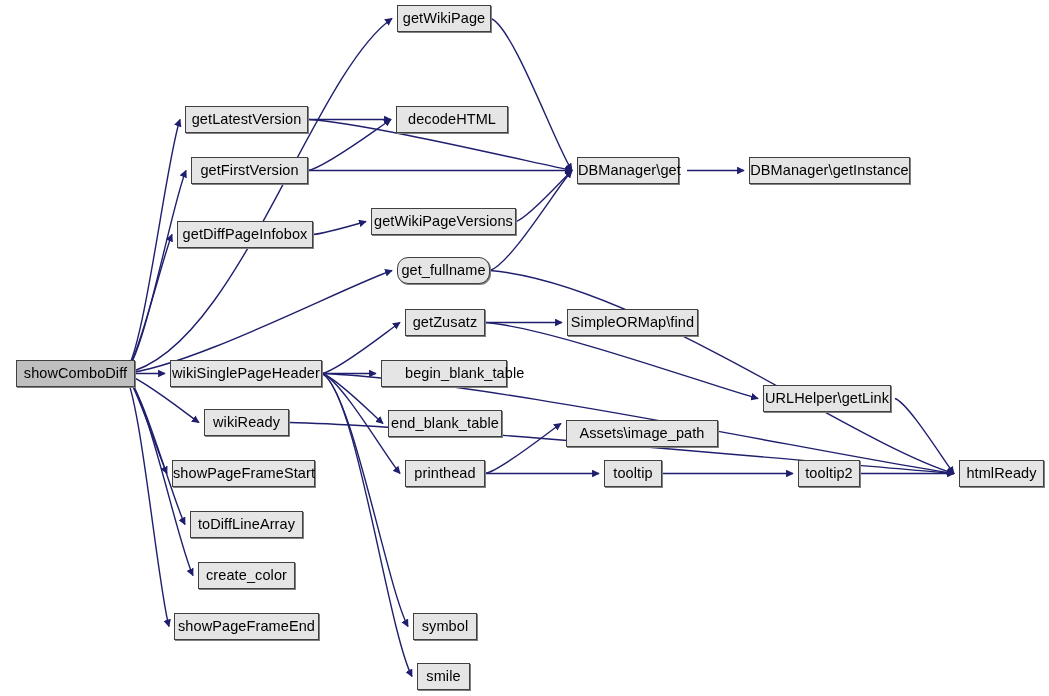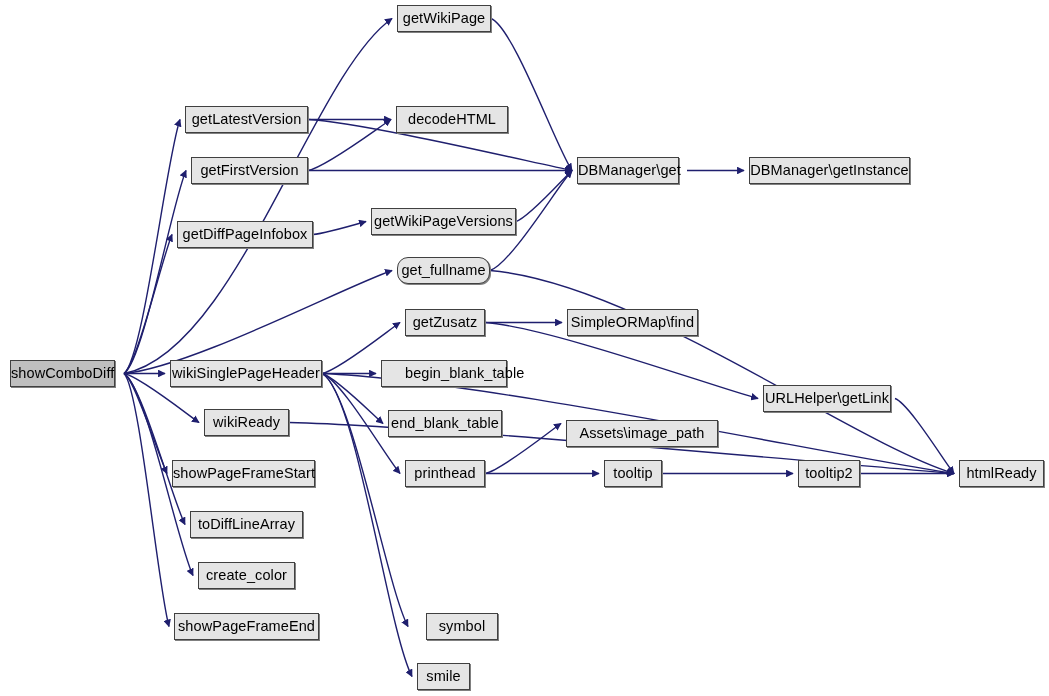--- a/index.html
+++ b/index.html
@@ -85,21 +85,21 @@
         <path d="M 485 322.5 C 547.972 327.06, 712.66016 386.34, 758 398.5" marker-end="url(#arrow)"></path>
         <path d="M 895 398.5 C 908.57 403, 944.2296 461.5, 954 473.5" marker-end="url(#arrow)"></path>
         <path d="M 289 422.5 C 431.31 425.56, 851.5368 465.34, 954 473.5" marker-end="url(#arrow)"></path>
         <path d="M 485 473.5 C 501.2133333333333 470.5, 549.3264 431.5, 561 423.5" marker-end="url(#arrow)"></path>
         <path d="M 485 473.5 L 599 473.5" marker-end="url(#arrow)"></path>
         <path d="M 662 473.5 L 793 473.5" marker-end="url(#arrow)"></path>
         <path d="M 860 473.5 L 954 473.5" marker-end="url(#arrow)"></path>
       </g>
   </svg>
   <div id="node-layer">
-      <div class="node current" style="left: 10px; top: 360px; width: 105px;">showComboDiff</div>
+      <div class="node current" style="left: 16px; top: 360px; width: 119px;">showComboDiff</div>
       <div class="node" style="left: 397px; top: 5px; width: 94px;">getWikiPage</div>
       <div class="node" style="left: 185px; top: 106px; width: 123px;">getLatestVersion</div>
       <div class="node" style="left: 396px; top: 106px; width: 112px;">decodeHTML</div>
       <div class="node" style="left: 191px; top: 157px; width: 117px;">getFirstVersion</div>
       <div class="node" style="left: 577px; top: 157px; width: 102px;">DBManager\get</div>
       <div class="node" style="left: 749px; top: 157px; width: 161px;">DBManager\getInstance</div>
       <div class="node" style="left: 177px; top: 221px; width: 136px;">getDiffPageInfobox</div>
       <div class="node" style="left: 371px; top: 208px; width: 145px;">getWikiPageVersions</div>
       <div class="node" style="left: 397px; top: 257px; width: 93px; border-radius: 11px;">get_fullname</div>
       <div class="node" style="left: 405px; top: 309px; width: 80px;">getZusatz</div>
@@ -111,16 +111,16 @@
       <div class="node" style="left: 388px; top: 410px; width: 114px;">end_blank_table</div>
       <div class="node" style="left: 566px; top: 420px; width: 152px;">Assets\image_path</div>
       <div class="node" style="left: 172px; top: 460px; width: 143px;">showPageFrameStart</div>
       <div class="node" style="left: 405px; top: 460px; width: 80px;">printhead</div>
       <div class="node" style="left: 604px; top: 460px; width: 58px;">tooltip</div>
       <div class="node" style="left: 798px; top: 460px; width: 62px;">tooltip2</div>
       <div class="node" style="left: 959px; top: 460px; width: 85px;">htmlReady</div>
       <div class="node" style="left: 190px; top: 511px; width: 113px;">toDiffLineArray</div>
       <div class="node" style="left: 198px; top: 562px; width: 97px;">create_color</div>
       <div class="node" style="left: 174px; top: 613px; width: 145px;">showPageFrameEnd</div>
-      <div class="node" style="left: 413px; top: 613px; width: 72px; margin-left: 13px;">symbol</div>
+      <div class="node" style="left: 413px; top: 613px; width: 64px;">symbol</div>
       <div class="node" style="left: 417px; top: 663px; width: 53px;">smile</div>
     </div>
 </div>
 
 </body></html>

